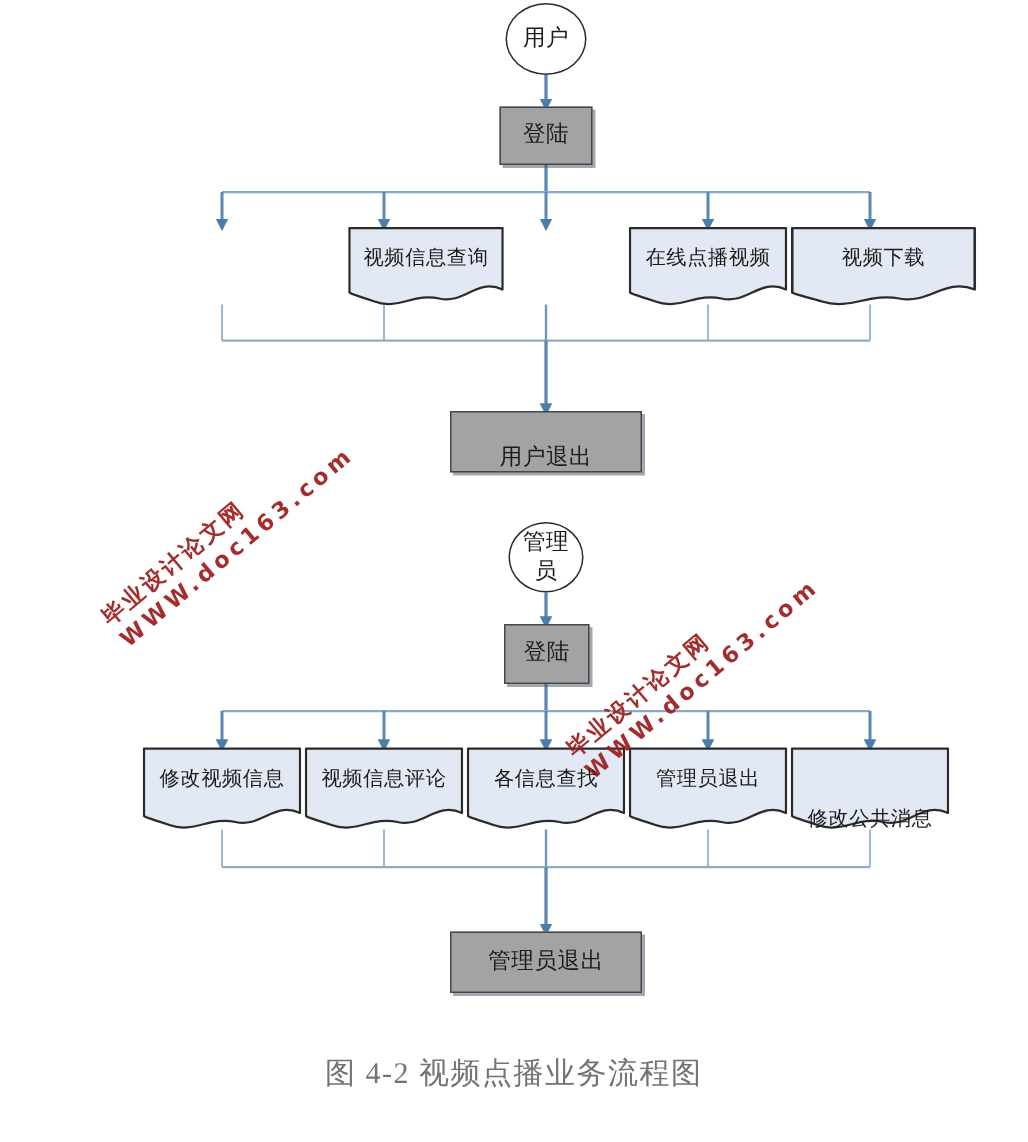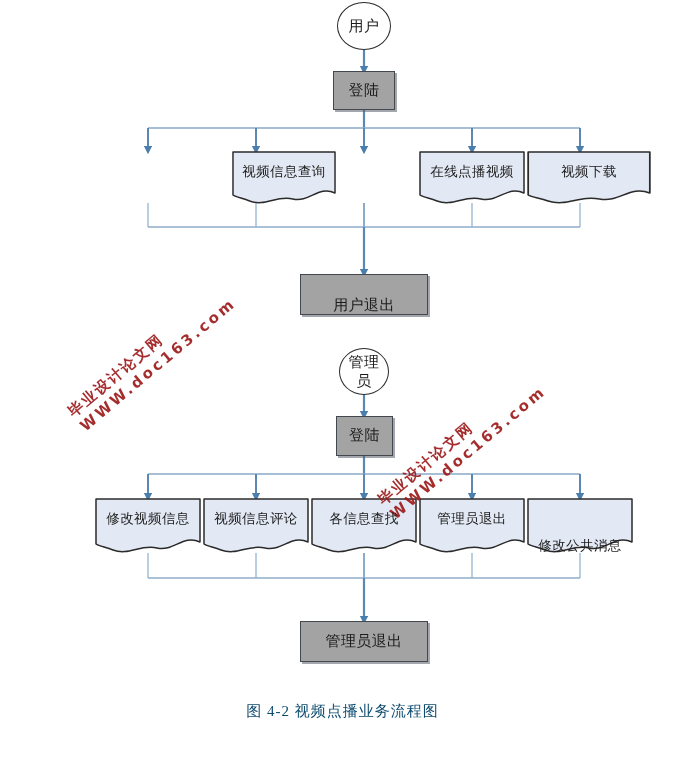--- a/index.html
+++ b/index.html
@@ -89,22 +89,22 @@
     white-space: pre-line;
   }
 
   
   #figure-caption {
     position: absolute;
     left: 0;
     top: 702px;
     width: 685px;
     text-align: center;
-    font-size: 15px;
-    color: #0c4a6e;
+    font-size: 20px;
+    color: #737373;
     letter-spacing: 1px;
     font-family: "Liberation Serif", "DejaVu Serif", serif;
   }
 
   
   .watermark {
     position: absolute;
     color: #9e1b1b;
     font-weight: bold;
     font-family: "DejaVu Sans", "Liberation Sans", sans-serif;

